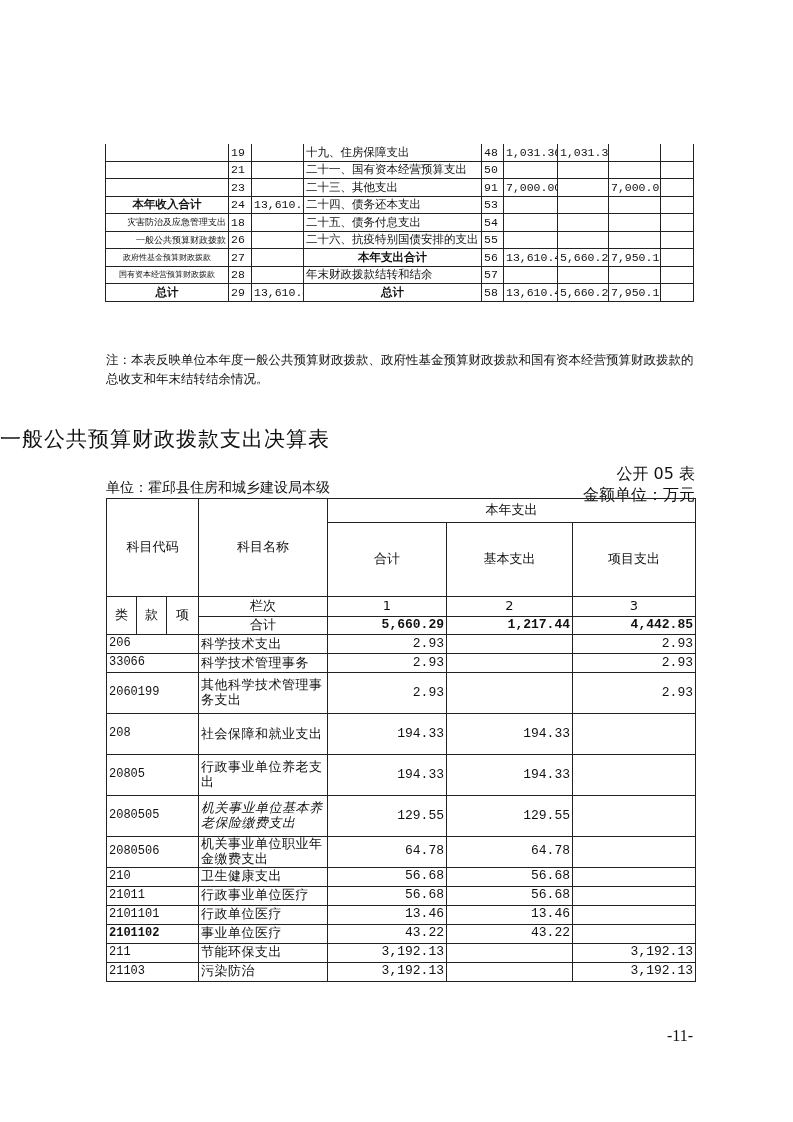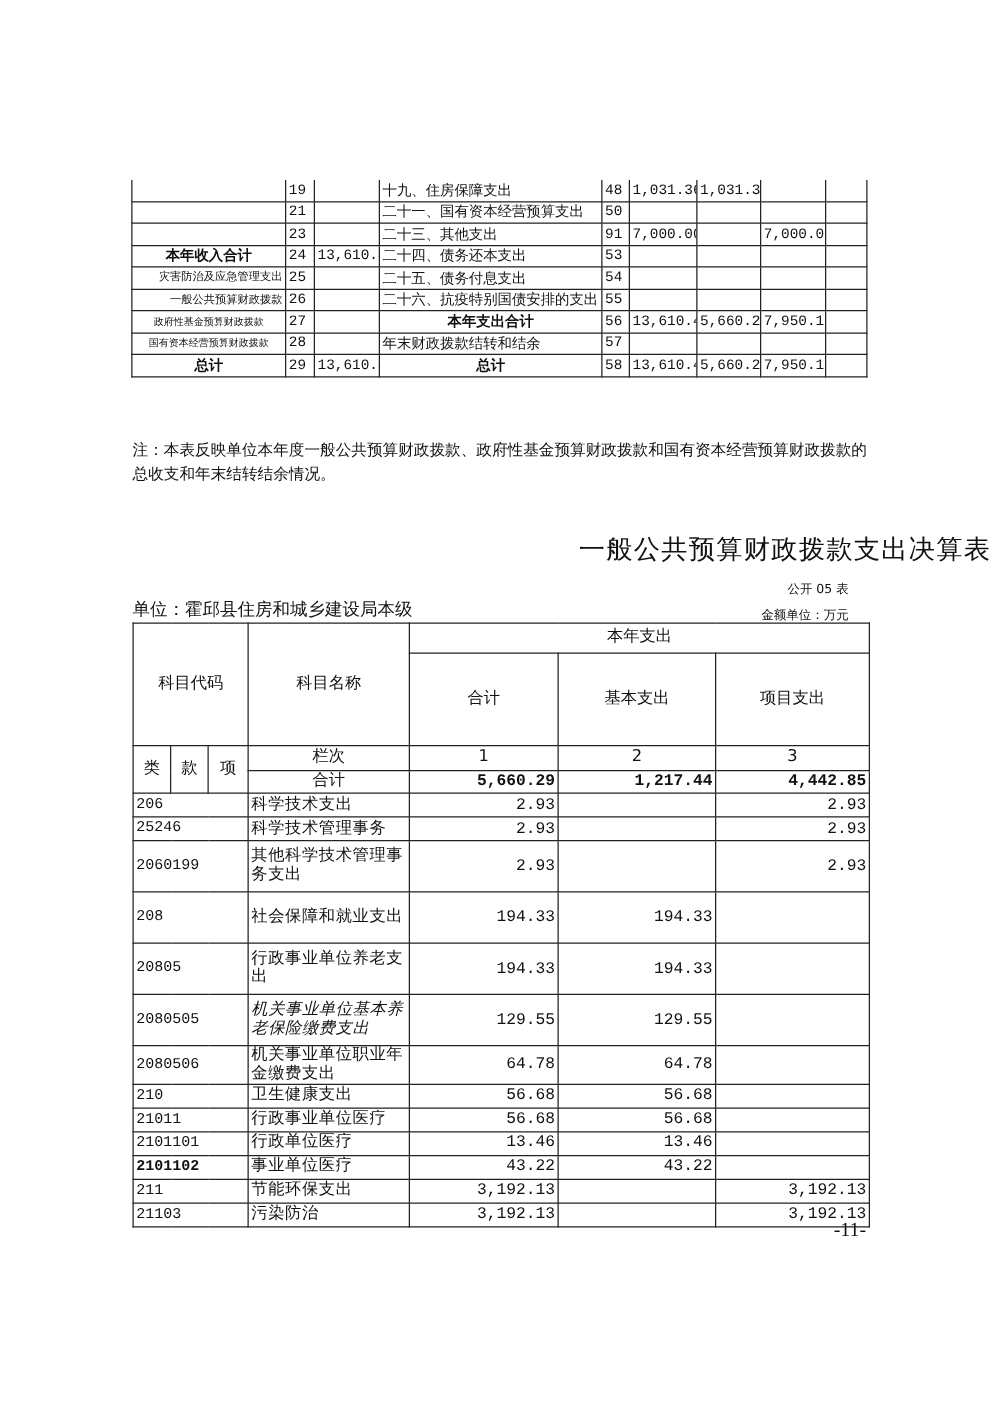--- a/index.html
+++ b/index.html
@@ -11,29 +11,29 @@
   .mono { font-family:"Liberation Mono", monospace; }
   .num { text-align:right; font-family:"Liberation Mono", monospace; font-size:11.5px; }
   .ctr { text-align:center; }
   .b { font-weight:bold; }
   .small { font-size:9px; }
   .tiny { font-size:8px; }
   #t1 { left:105px; top:144px; width:588px; }
   #t1 td { height:16.5px; }
   #t1 tr.first td { border-top:none; }
   .note { position:absolute; left:106px; top:350px; width:590px; font-size:12.5px; line-height:19px; }
-  .title { position:absolute; left:0; width:793px; top:425px; text-align:right; font-size:21px; letter-spacing:1px; }
-  .tag-right { position:absolute; right:114px; font-size:10px; }
+  .title { position:absolute; left:0; width:793px; top:425px; text-align:left; font-size:21px; letter-spacing:1px; }
+  .tag-right { position:absolute; right:98px; font-size:16px; }
   .unit { position:absolute; left:106px; top:479px; font-size:14px; }
   #t2 { left:106px; top:498px; width:589px; }
   #t2 td { font-size:13px; }
   #t2 .num { font-size:13px; }
   .hd { text-align:center; }
   .wrap { white-space:normal; }
-  .pageno { position:absolute; right:100px; top:976px; font-family:"Liberation Serif", serif; font-size:16px; }
+  .pageno { position:absolute; right:100px; top:1027px; font-family:"Liberation Serif", serif; font-size:16px; }
 </style>
 </head>
 <body>
 
 <table id="t1">
   <colgroup>
     <col style="width:123px">
       <col style="width:23px">
       <col style="width:52px">
     <col style="width:178px">
@@ -83,21 +83,21 @@
         <td class="num">13,610.47</td>
         <td>二十四、债务还本支出</td>
         <td class="mono">53</td>
         <td class="num"></td>
         <td class="num"></td>
         <td class="num"></td>
         <td class="num"></td>
       </tr>
       <tr>
         <td class="small" style="text-align: right;">灾害防治及应急管理支出</td>
-        <td class="mono">25</td>
+        <td class="mono">18</td>
         <td class="num"></td>
         <td>二十五、债务付息支出</td>
         <td class="mono">54</td>
         <td class="num"></td>
         <td class="num"></td>
         <td class="num"></td>
         <td class="num"></td>
       </tr>
       <tr>
         <td class="small" style="text-align: right;">一般公共预算财政拨款</td>
@@ -192,21 +192,21 @@
   </thead>
   <tbody id="t2-body">
       <tr style="height: 19px;">
         <td colspan="3" class="mono" style="font-size: 12px;">206</td>
         <td class="wrap" style="letter-spacing: 0.5px;">科学技术支出</td>
         <td class="num">2.93</td>
         <td class="num"></td>
         <td class="num">2.93</td>
       </tr>
       <tr style="height: 19px;">
-        <td colspan="3" class="mono" style="font-size: 12px;">25246</td>
+        <td colspan="3" class="mono" style="font-size: 12px;">33066</td>
         <td class="wrap" style="letter-spacing: 0.5px;">科学技术管理事务</td>
         <td class="num">2.93</td>
         <td class="num"></td>
         <td class="num">2.93</td>
       </tr>
       <tr style="height: 41px;">
         <td colspan="3" class="mono" style="font-size: 12px;">2060199</td>
         <td class="wrap" style="letter-spacing: 0.5px;">其他科学技术管理事务支出</td>
         <td class="num">2.93</td>
         <td class="num"></td>

